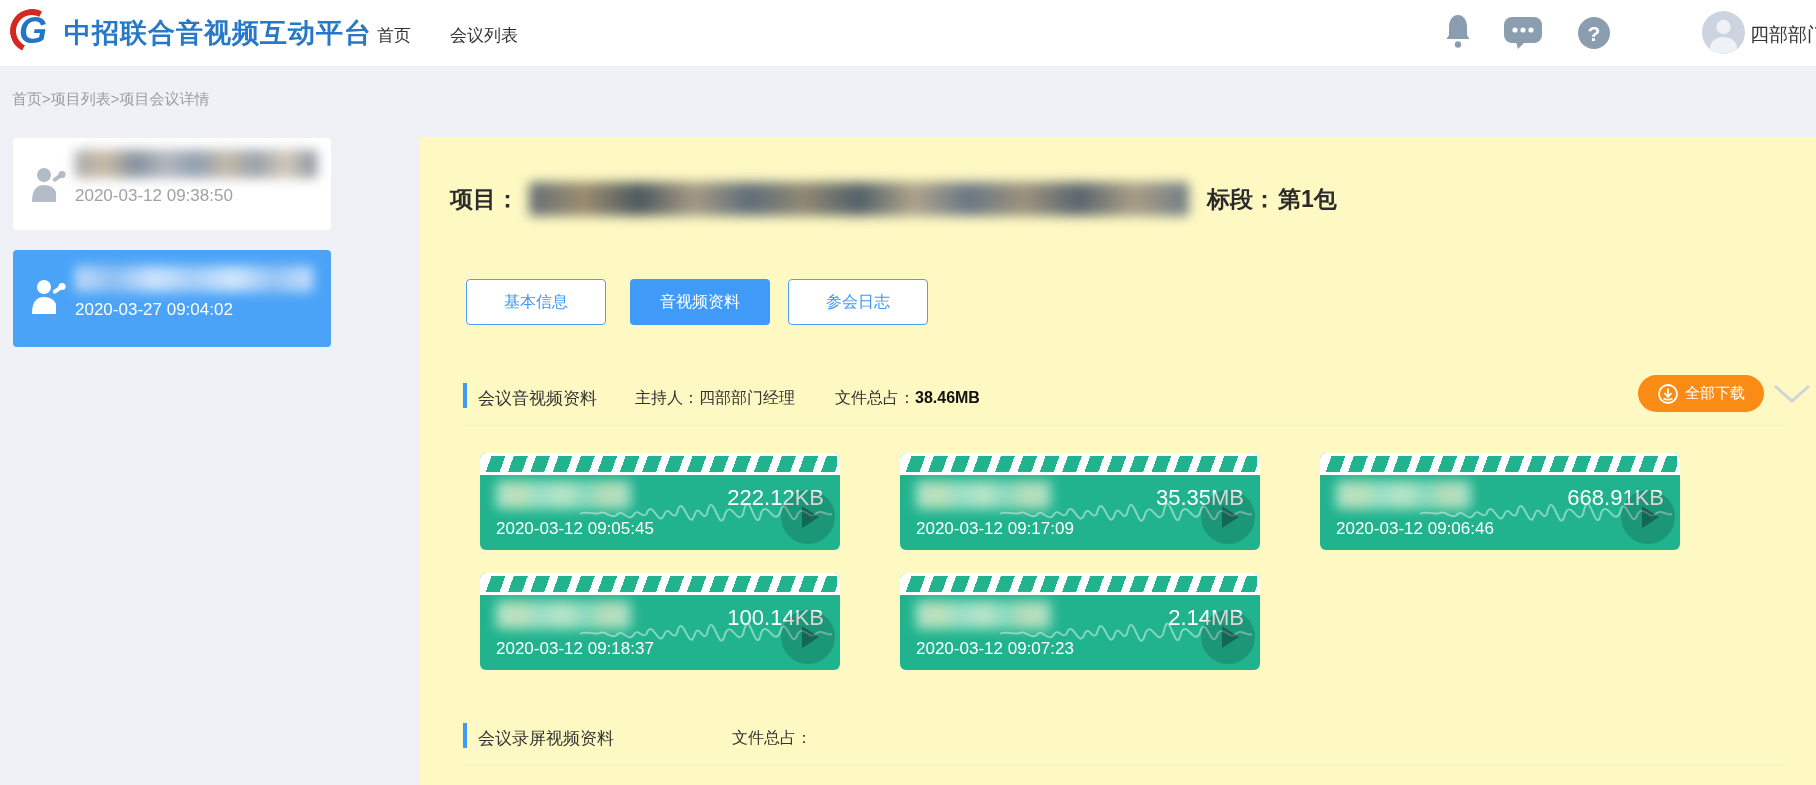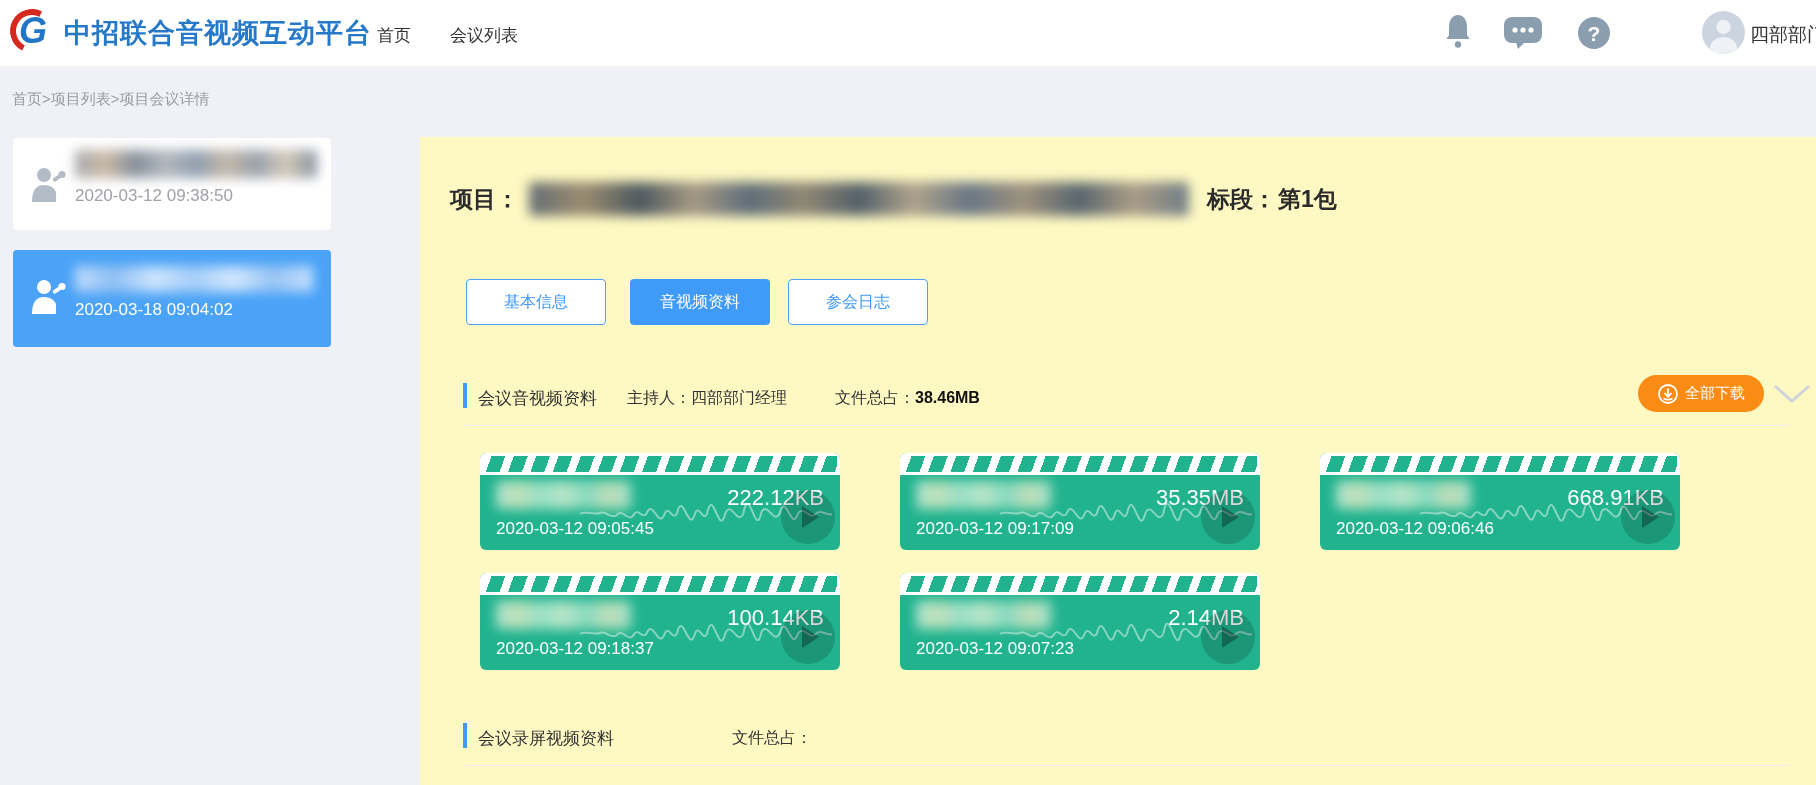--- a/index.html
+++ b/index.html
@@ -154,39 +154,39 @@
   <div class="side-card second">
     <div class="side-ic">
       <svg width="40" height="40" viewBox="0 0 40 40">
         <circle cx="15" cy="11" r="7" fill="#ffffff"></circle>
         <path d="M3 38 Q3 21 15 21 Q24 21 27 28 L27 38 Z" fill="#ffffff"></path>
         <rect x="23" y="15" width="11" height="4" rx="2" transform="rotate(-34 23 15)" fill="#ffffff"></rect>
         <circle cx="33" cy="10.5" r="3.6" fill="#ffffff"></circle>
       </svg>
     </div>
     <div class="redact onblue" style="left:62px;top:16px;width:238px;height:26px;"></div>
-    <div class="side-time">2020-03-18 09:04:02</div>
+    <div class="side-time">2020-03-27 09:04:02</div>
   </div>
 
   <div class="main">
 
     <div class="title-row">
       <span class="title-label">项目：</span>
       <span class="title-blur"></span>
       <span class="stage-label">标段：</span>
       <span class="stage-label" style="margin-left:2px;">第1包</span>
     </div>
 
     <div class="tab t1">基本信息</div>
     <div class="tab t3">参会日志</div>
     <div class="tab t2 active">音视频资料</div>
 
     <div class="sec-bar" style="left:43px;top:246px;"></div>
     <div class="sec-title" style="left:58px;top:250px;">会议音视频资料</div>
-    <div class="sec-text" style="left:207px;top:251px;">
+    <div class="sec-text" style="left:215px;top:251px;">
       <span>主持人：</span><span>四部部门经理</span>
     </div>
     <div class="sec-text" style="left:415px;top:251px;">
       <span>文件总占：</span><b>38.46MB</b>
     </div>
 
     <div class="dl-btn">
       <svg width="22" height="22" viewBox="0 0 22 22">
         <circle cx="11" cy="11" r="9" stroke="#ffffff" stroke-width="1.8" fill="none"></circle>
         <line x1="11" y1="5.5" x2="11" y2="13" stroke="#ffffff" stroke-width="1.8"></line>

